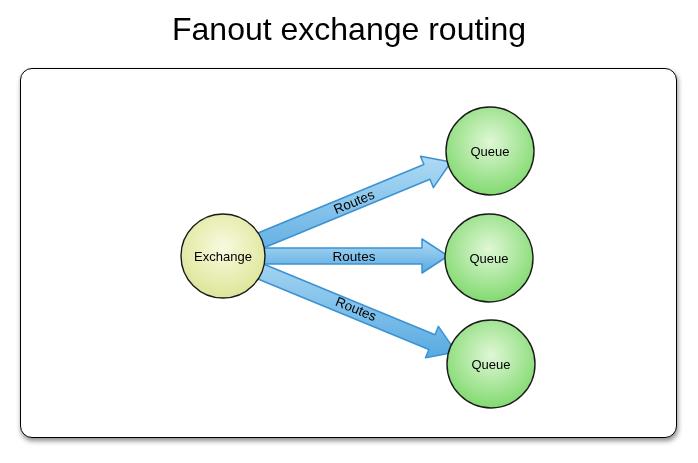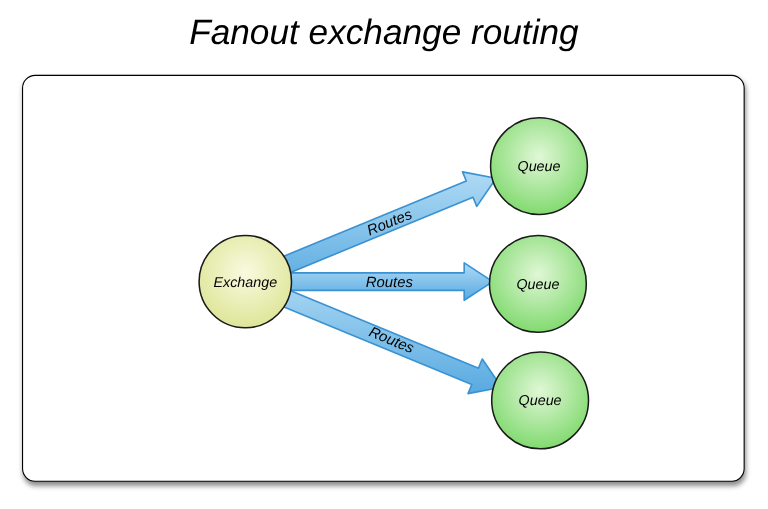--- a/index.html
+++ b/index.html
@@ -7,21 +7,20 @@
     padding: 0;
     background: #ffffff;
     font-family: "Liberation Sans", sans-serif;
   }
   .stage {
     position: relative;
     width: 698px;
     height: 463px;
     background: #ffffff;
     overflow: hidden;
-    font-style: italic;
   }
   .diagram-title {
     position: absolute;
     top: 8px;
     left: 0;
     width: 100%;
     margin: 0;
     text-align: center;
     font-size: 32px;
     line-height: 42px;

